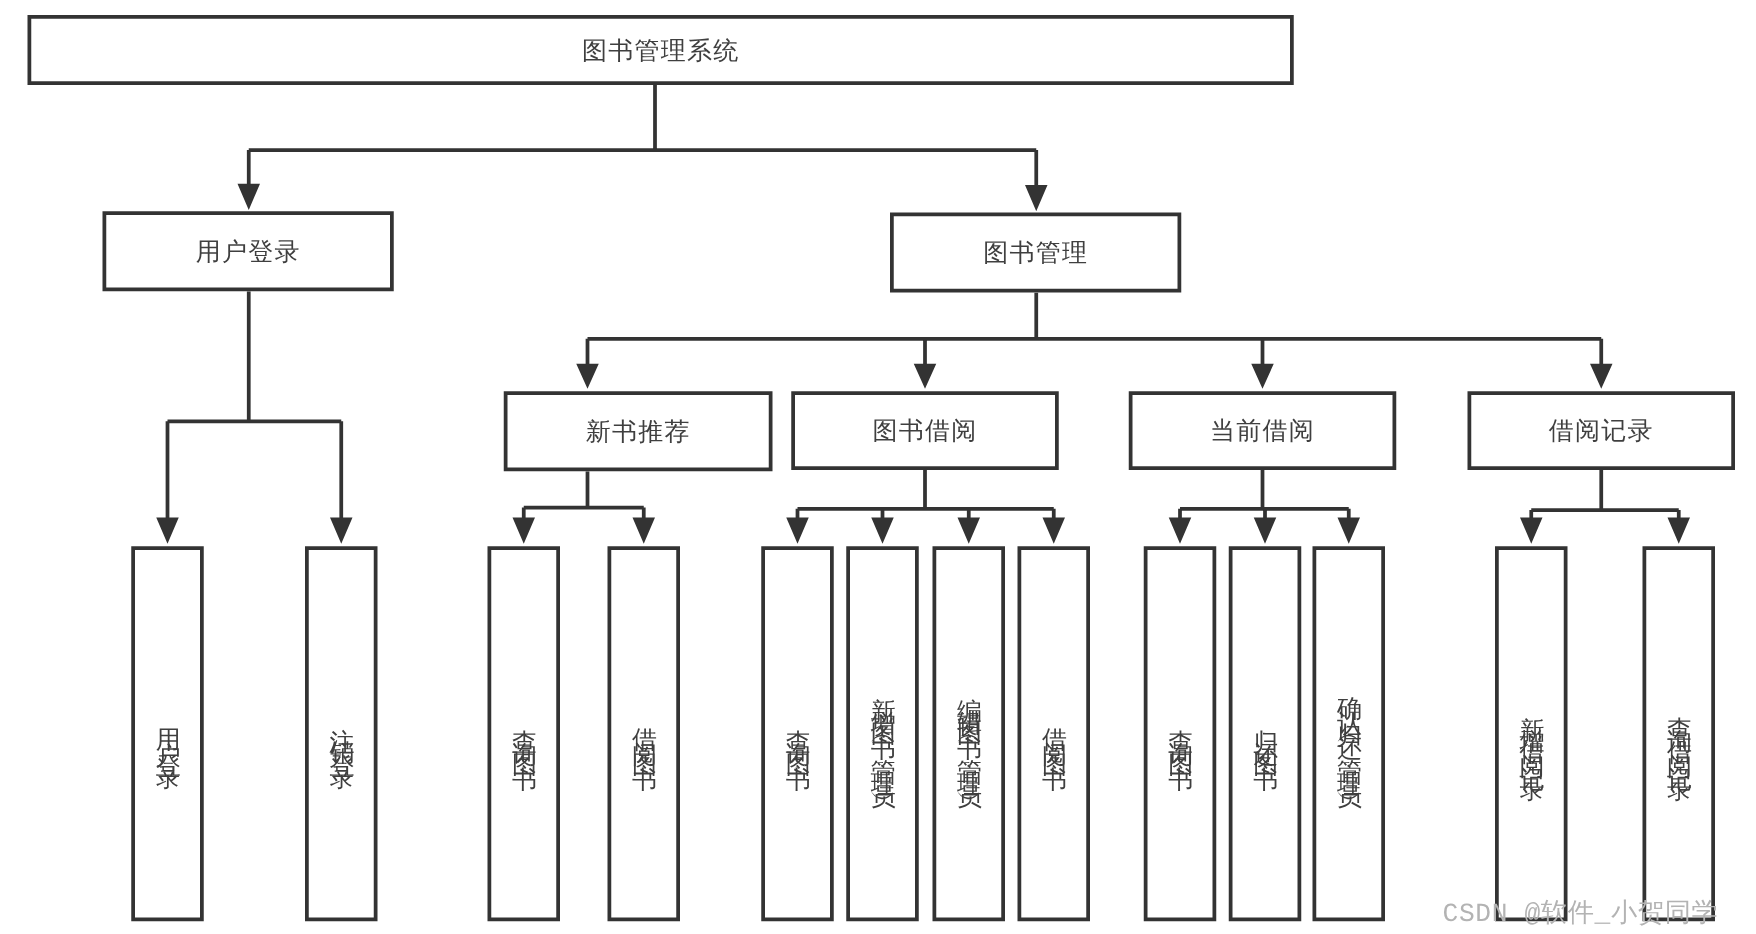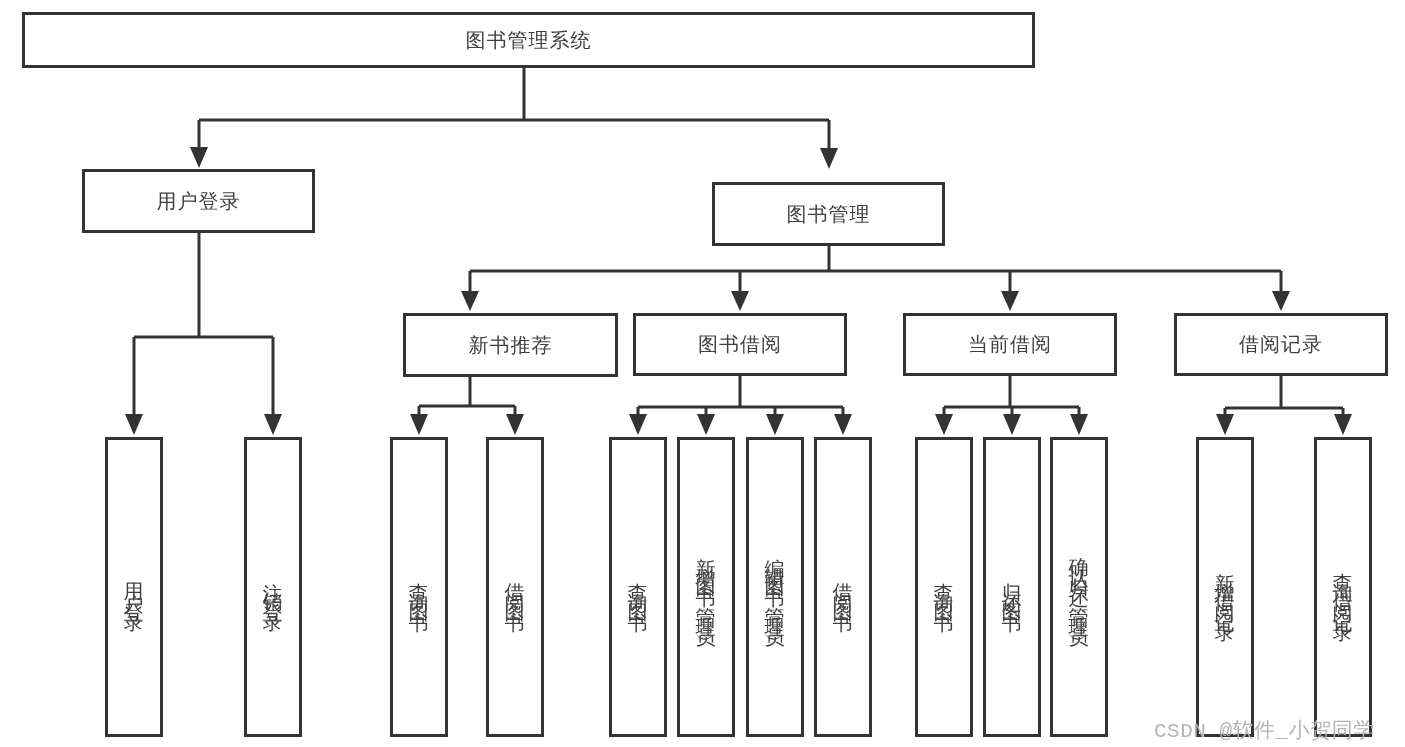--- a/index.html
+++ b/index.html
@@ -67,21 +67,21 @@
                        M1334 414 L1352 414 L1343 435 Z"></path>
   </svg>
 
   <div class="node hbox" style="left:22px;top:12px;width:1013px;height:56px;">
     <span>图书管理系统</span>
   </div>
 
   <div class="node hbox" style="left:82px;top:169px;width:233px;height:64px;">
     <span>用户登录</span>
   </div>
-  <div class="node hbox" style="left:712px;top:170px;width:233px;height:64px;margin-top:12px;">
+  <div class="node hbox" style="left:712px;top:170px;width:233px;height:64px;">
     <span>图书管理</span>
   </div>
 
   <div class="node hbox" style="left:363px;top:313px;width:215px;height:64px;margin-left:40px;">
     <span>新书推荐</span>
   </div>
   <div class="node hbox" style="left:633px;top:313px;width:214px;height:63px;">
     <span>图书借阅</span>
   </div>
   <div class="node hbox" style="left:1174px;top:313px;width:214px;height:63px;">

